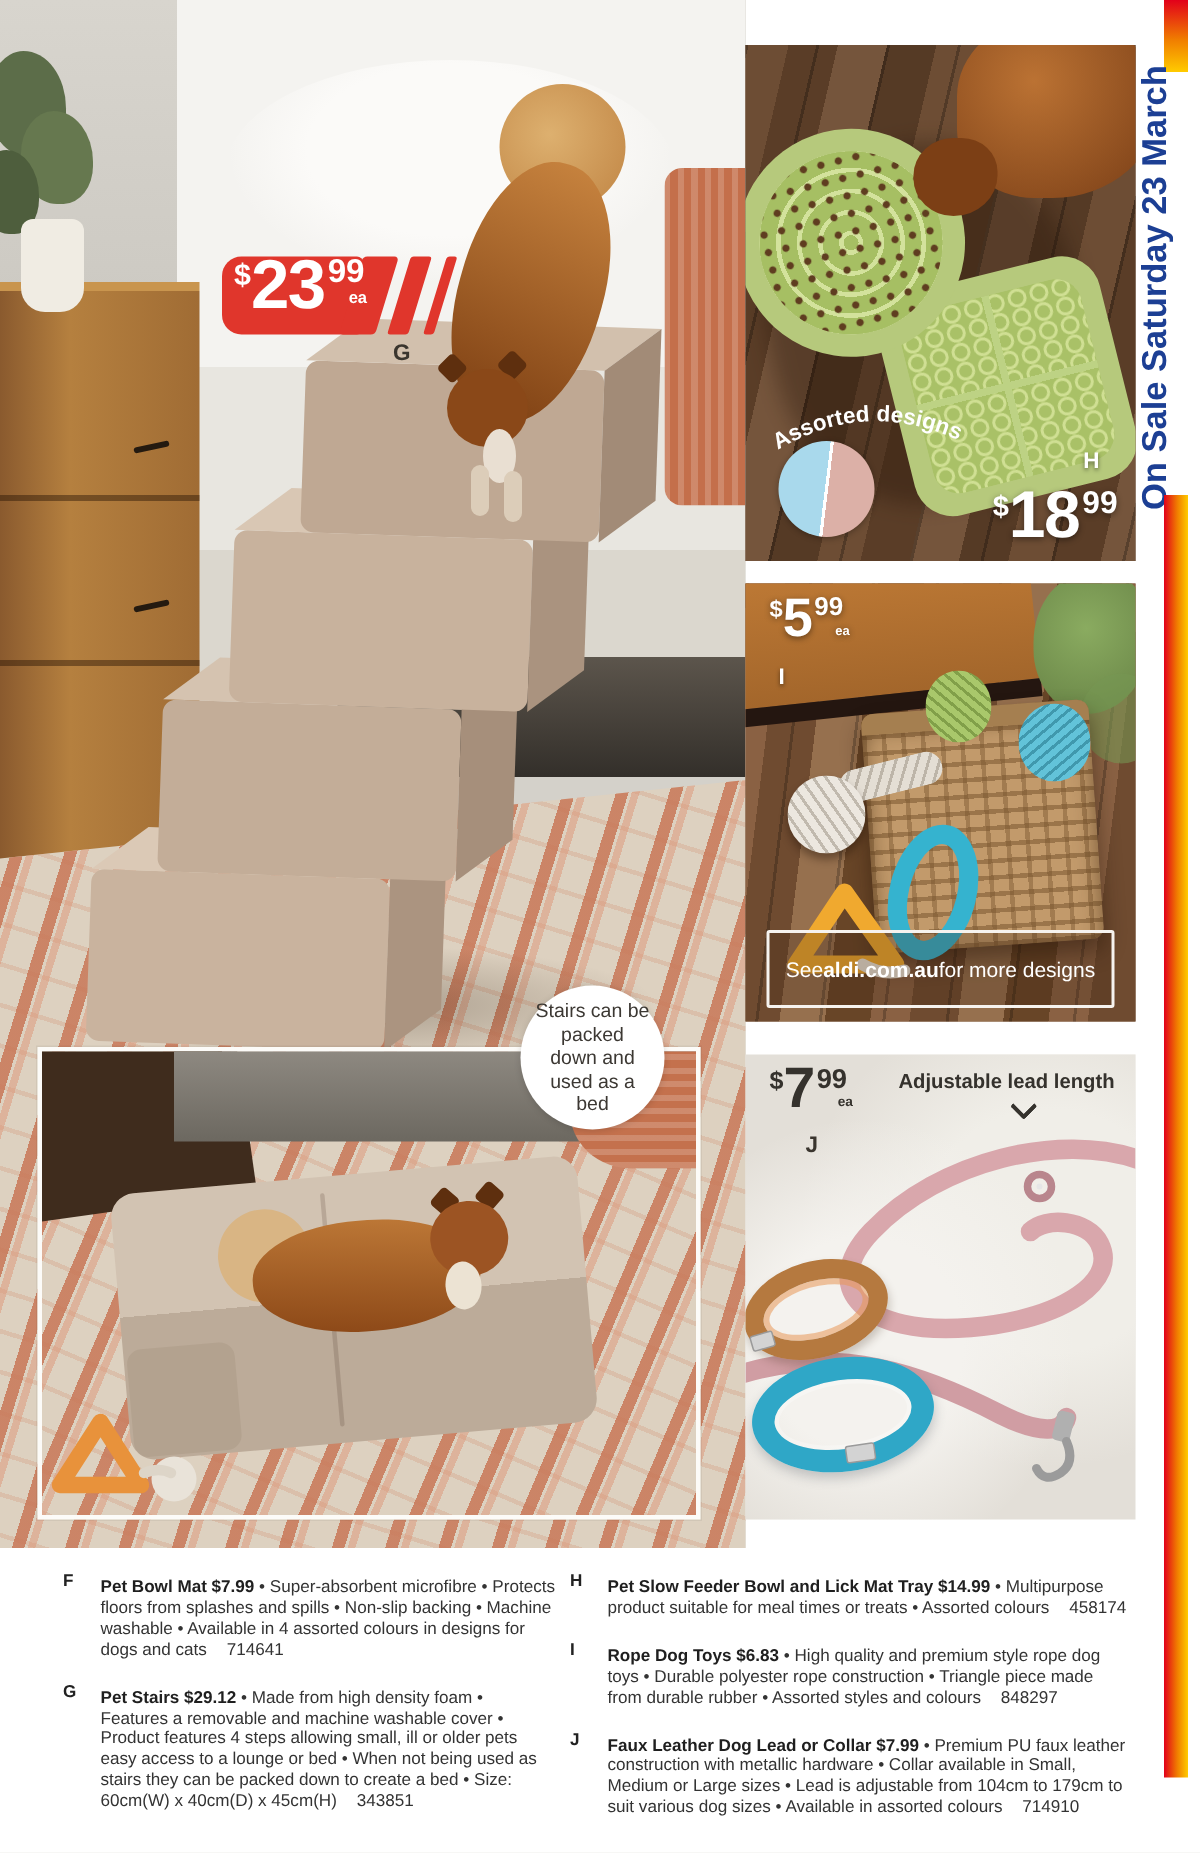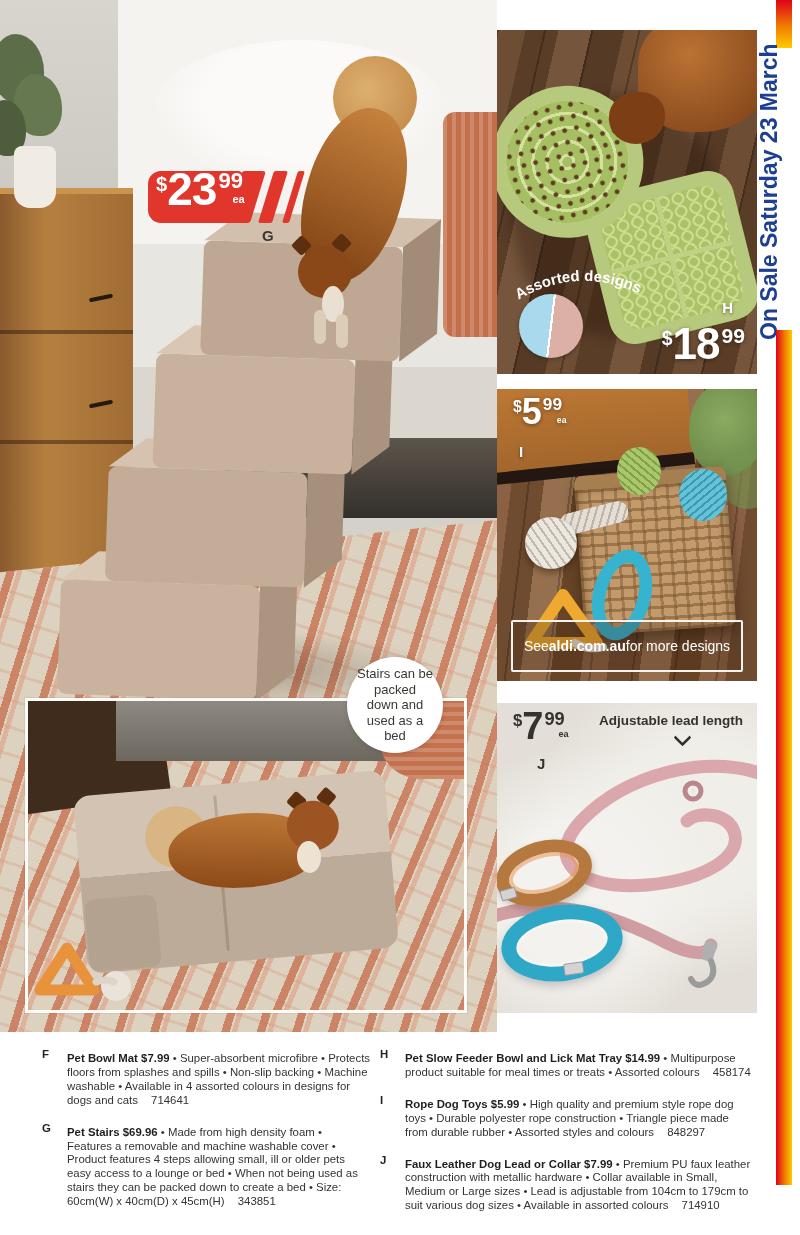--- a/index.html
+++ b/index.html
@@ -411,39 +411,39 @@
         <span class="letter">F</span>
         <p>
           <strong>Pet Bowl Mat $7.99</strong>
           <span>• Super-absorbent microfibre • Protects floors from splashes and spills • Non-slip backing • Machine washable • Available in 4 assorted colours in designs for dogs and cats</span>
           <span class="code">714641</span>
         </p>
       </div>
       <div class="desc-item">
         <span class="letter">G</span>
         <p>
-          <strong>Pet Stairs $69.96</strong>
+          <strong>Pet Stairs $29.12</strong>
           <span>• Made from high density foam • Features a removable and machine washable cover • Product features 4 steps allowing small, ill or older pets easy access to a lounge or bed • When not being used as stairs they can be packed down to create a bed • Size: 60cm(W) x 40cm(D) x 45cm(H)</span>
           <span class="code">343851</span>
         </p>
       </div>
     </div>
     <div class="desc-col right">
       <div class="desc-item">
         <span class="letter">H</span>
         <p>
           <strong>Pet Slow Feeder Bowl and Lick Mat Tray $14.99</strong>
           <span>• Multipurpose product suitable for meal times or treats • Assorted colours</span>
           <span class="code">458174</span>
         </p>
       </div>
       <div class="desc-item">
         <span class="letter">I</span>
         <p>
-          <strong>Rope Dog Toys $5.99</strong>
+          <strong>Rope Dog Toys $6.83</strong>
           <span>• High quality and premium style rope dog toys • Durable polyester rope construction • Triangle piece made from durable rubber • Assorted styles and colours</span>
           <span class="code">848297</span>
         </p>
       </div>
       <div class="desc-item">
         <span class="letter">J</span>
         <p>
           <strong>Faux Leather Dog Lead or Collar $7.99</strong>
           <span>• Premium PU faux leather construction with metallic hardware • Collar available in Small, Medium or Large sizes • Lead is adjustable from 104cm to 179cm to suit various dog sizes • Available in assorted colours</span>
           <span class="code">714910</span>

